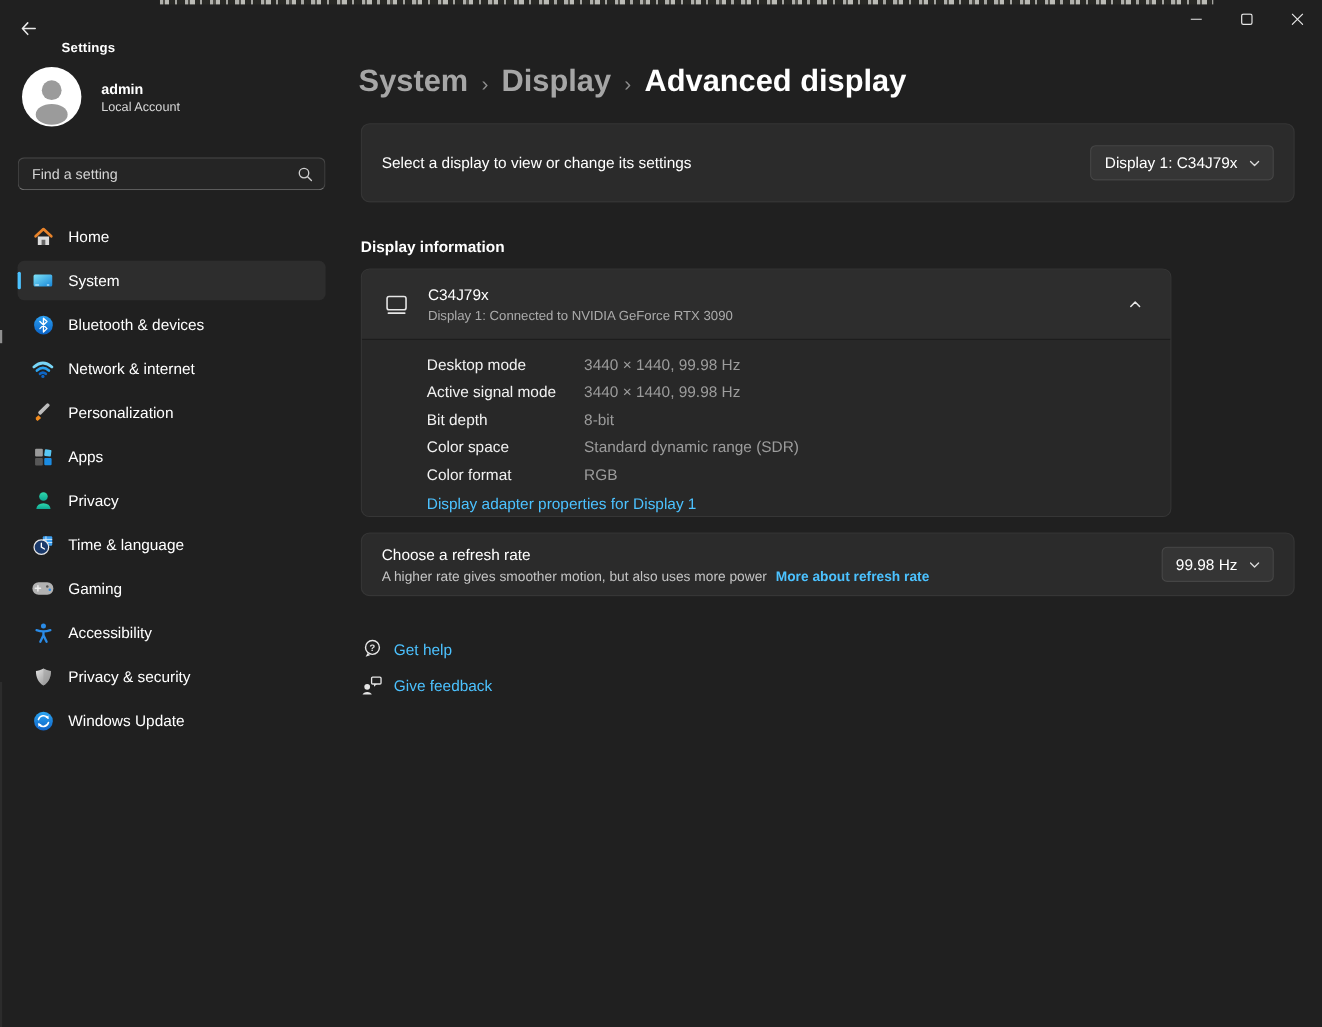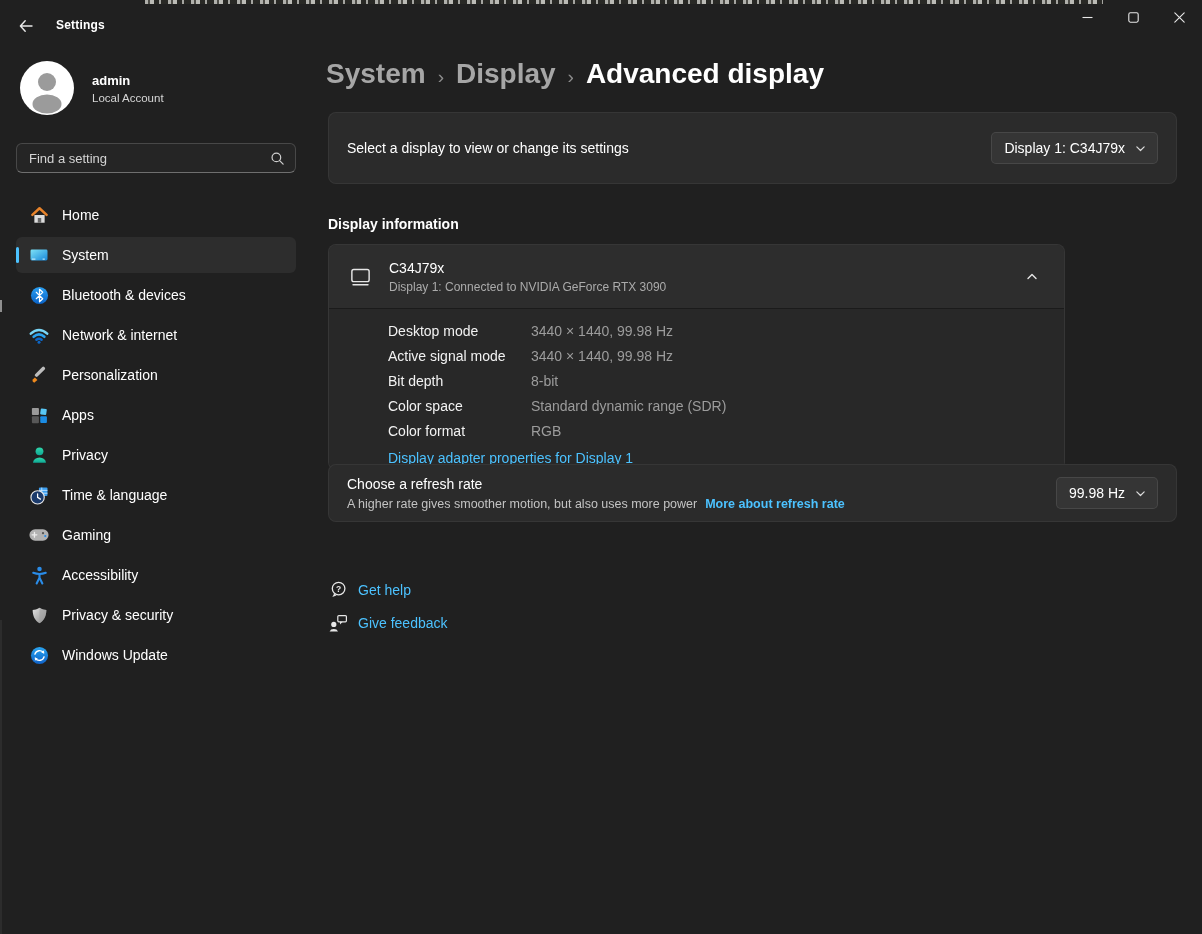--- a/index.html
+++ b/index.html
@@ -14,21 +14,21 @@
   
   .top-artifact { left:145px; top:0; width:958px; height:4px; opacity:.85;
     background:repeating-linear-gradient(90deg,#c9c9c4 0 3px,#55544e 3px 5px,#d6d6d0 5px 9px,#2a2a26 9px 14px,#bdbdb8 14px 16px,#2a2a26 16px 23px);
   }
   .left-artifact { left:0; top:620px; width:2px; height:314px; background:#2c2c2c; }
   .left-artifact-dash { left:0; top:300px; width:2px; height:12px; background:#8f8f8f; }
 
   
   .back-btn { left:10px; top:12px; width:32px; height:28px; border-radius:5px;
     display:flex; align-items:center; justify-content:center; cursor:pointer; }
-  .app-title { left:56px; top:18px; font-size:12px; font-weight:700; letter-spacing:.2px; }
+  .app-title { left:56px; top:36px; font-size:12px; font-weight:700; letter-spacing:.2px; }
   .win-btn { top:0; width:46px; height:34px; display:flex; align-items:center; justify-content:center; cursor:pointer; }
   .win-min { left:1064px; } .win-max { left:1110px; } .win-close { left:1156px; }
 
   
   .avatar { left:20px; top:61px; width:54px; height:54px; border-radius:50%;
     background:#fff; overflow:hidden; cursor:pointer; }
   .user-name  { left:92px; top:73px; font-size:13px; font-weight:700; }
   .user-type  { left:92px; top:92px; font-size:11.5px; color:#d6d6d6; }
 
   .search-box { left:16px; top:143px; width:280px; height:30px; background:#252525;
@@ -76,21 +76,21 @@
   .exp-chevron { margin-left:auto; width:32px; height:32px; display:flex;
     align-items:center; justify-content:center; border-radius:5px; cursor:pointer; }
 
   .info-rows { position:absolute; left:59px; top:9px; right:20px; }
   .info-row { height:25px; display:flex; align-items:center; }
   .info-label { width:143px; color:#f2f2f2; font-size:14px; }
   .info-value { color:#9c9c9c; font-size:14px; }
   .adapter-link { height:25px; margin-top:2px; display:flex; align-items:center;
     color:var(--link); font-size:14px; cursor:pointer; width:max-content; }
 
-  .card-refresh { left:328px; top:464px; width:849px; height:58px; padding:10px 18px;
+  .card-refresh { left:328px; top:484px; width:849px; height:58px; padding:10px 18px;
     display:flex; align-items:center; }
   .refresh-text {}
   .refresh-title { font-size:14px; color:#fff; }
   .refresh-sub { font-size:12.5px; color:#c3c3c3; margin-top:5px; display:flex; gap:8px; }
   .refresh-learn { color:var(--link); font-weight:700; cursor:pointer; }
 
   .footer-link { left:328px; display:flex; align-items:center; gap:10px; cursor:pointer; }
   .footer-label { color:var(--link); font-size:14px; }
   .fl-1 { top:580px; } .fl-2 { top:613px; }
 

